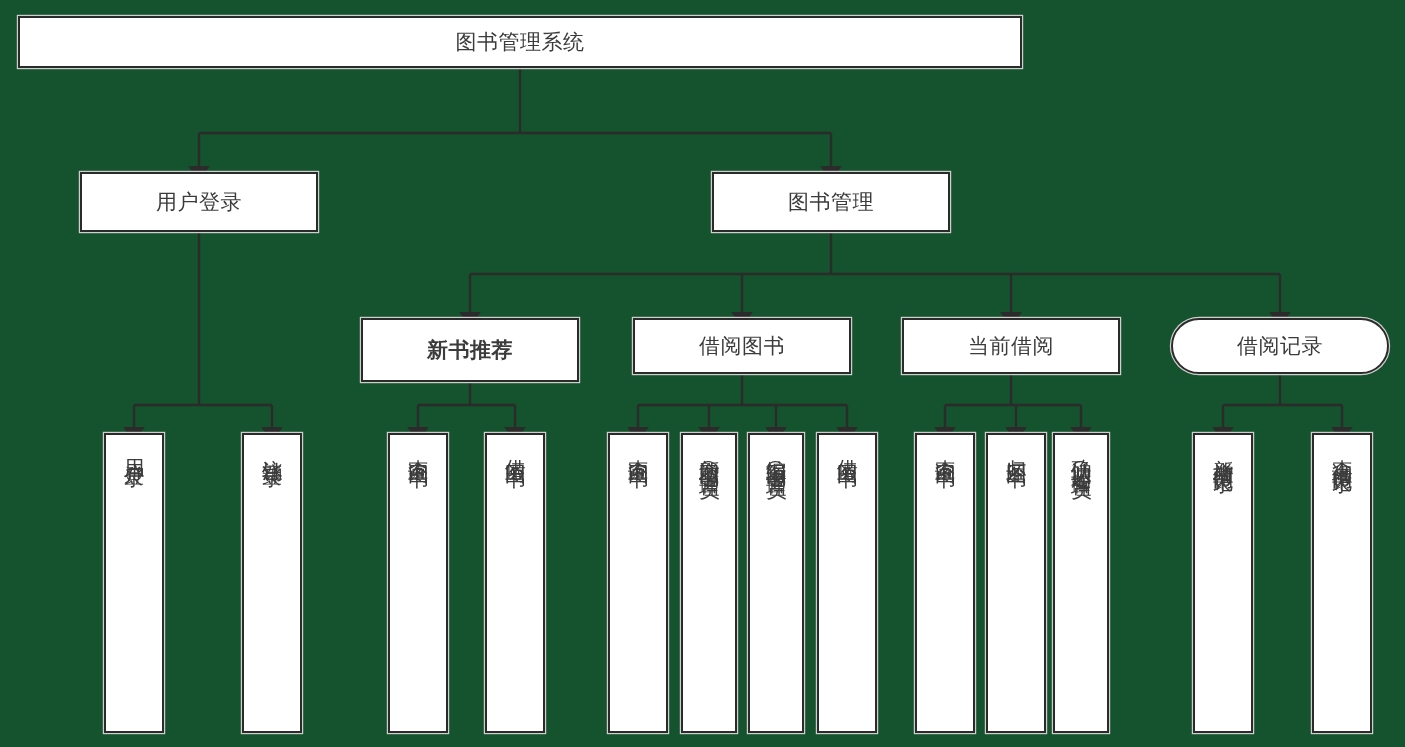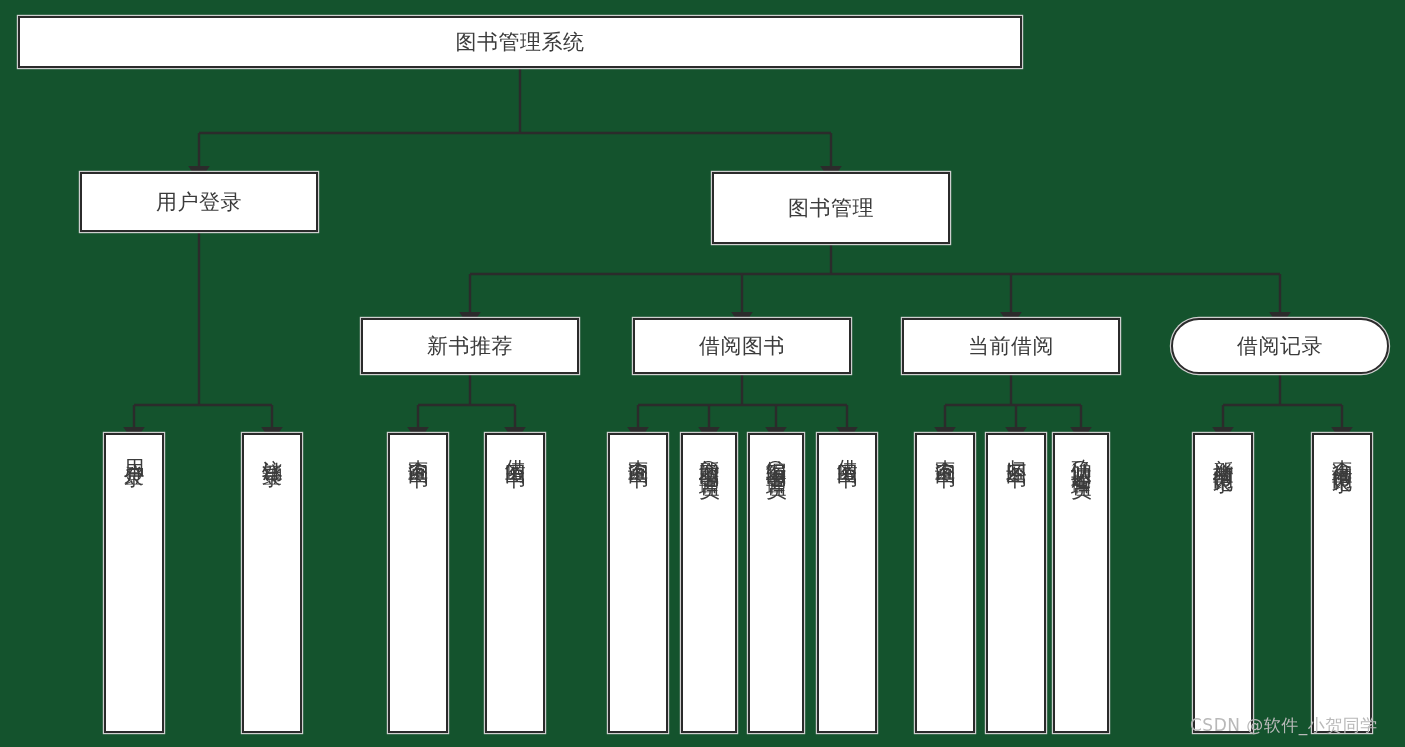--- a/index.html
+++ b/index.html
@@ -112,24 +112,24 @@
         <path d="M1342,405 L1342,430" marker-end="url(#arrowhead)"></path>
       </g>
   </svg>
   <div id="node-layer">
       <div class="node horizontal" style="left: 18px; top: 16px; width: 1004px; height: 52px;">
         <span class="hlabel">图书管理系统</span>
       </div>
       <div class="node horizontal" style="left: 80px; top: 172px; width: 238px; height: 60px;">
         <span class="hlabel">用户登录</span>
       </div>
-      <div class="node horizontal" style="left: 712px; top: 172px; width: 238px; height: 72px;">
+      <div class="node horizontal" style="left: 712px; top: 172px; width: 238px; height: 60px;">
         <span class="hlabel">图书管理</span>
       </div>
-      <div class="node horizontal" style="left: 361px; top: 318px; width: 218px; height: 56px;">
+      <div class="node horizontal" style="left: 361px; top: 318px; width: 218px; height: 64px; font-weight: bold;">
         <span class="hlabel">新书推荐</span>
       </div>
       <div class="node horizontal" style="left: 633px; top: 318px; width: 218px; height: 56px;">
         <span class="hlabel">借阅图书</span>
       </div>
       <div class="node horizontal" style="left: 902px; top: 318px; width: 218px; height: 56px; justify-content: center;">
         <span class="hlabel">当前借阅</span>
       </div>
       <div class="node horizontal" style="left: 1171px; top: 318px; width: 218px; height: 56px; border-radius: 28px;">
         <span class="hlabel">借阅记录</span>
@@ -167,14 +167,13 @@
       <div class="node vertical" style="left: 1053px; top: 433px; width: 56px; height: 300px;">
         <span class="vlabel">确认归还（管理员）</span>
       </div>
       <div class="node vertical" style="left: 1193px; top: 433px; width: 60px; height: 300px;">
         <span class="vlabel">新增借阅记录</span>
       </div>
       <div class="node vertical" style="left: 1312px; top: 433px; width: 60px; height: 300px;">
         <span class="vlabel">查询借阅记录</span>
       </div>
     </div>
-  <div class="watermark" style="left: 1190px; top: 714px;">CSDN @软件_小贺同学</div>
 </div>
 
 </body></html>

